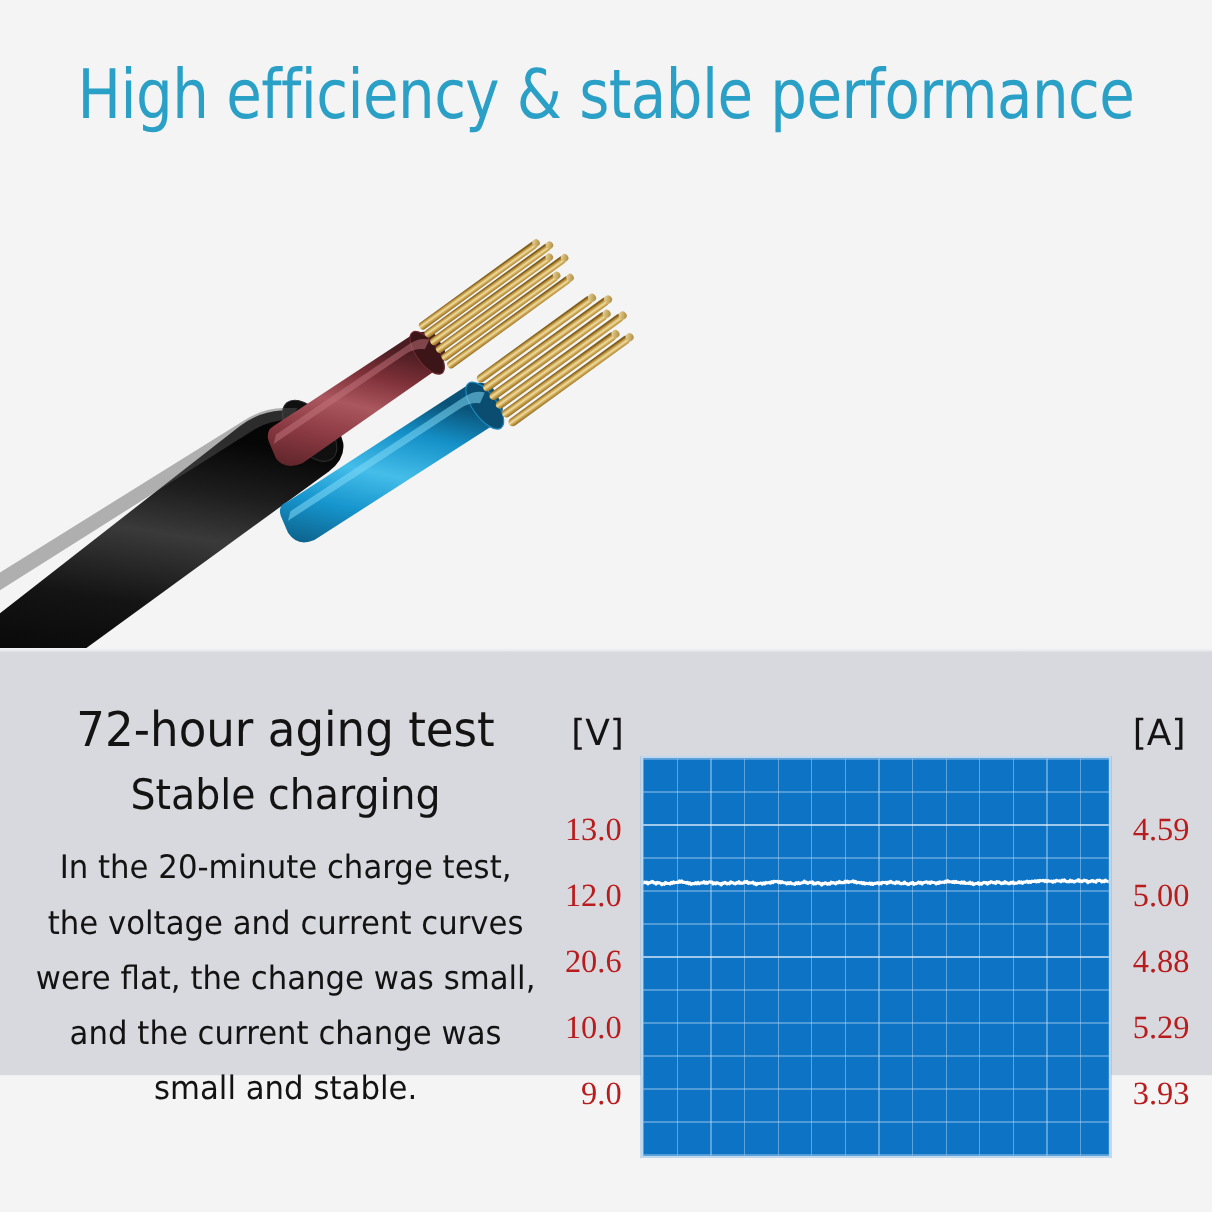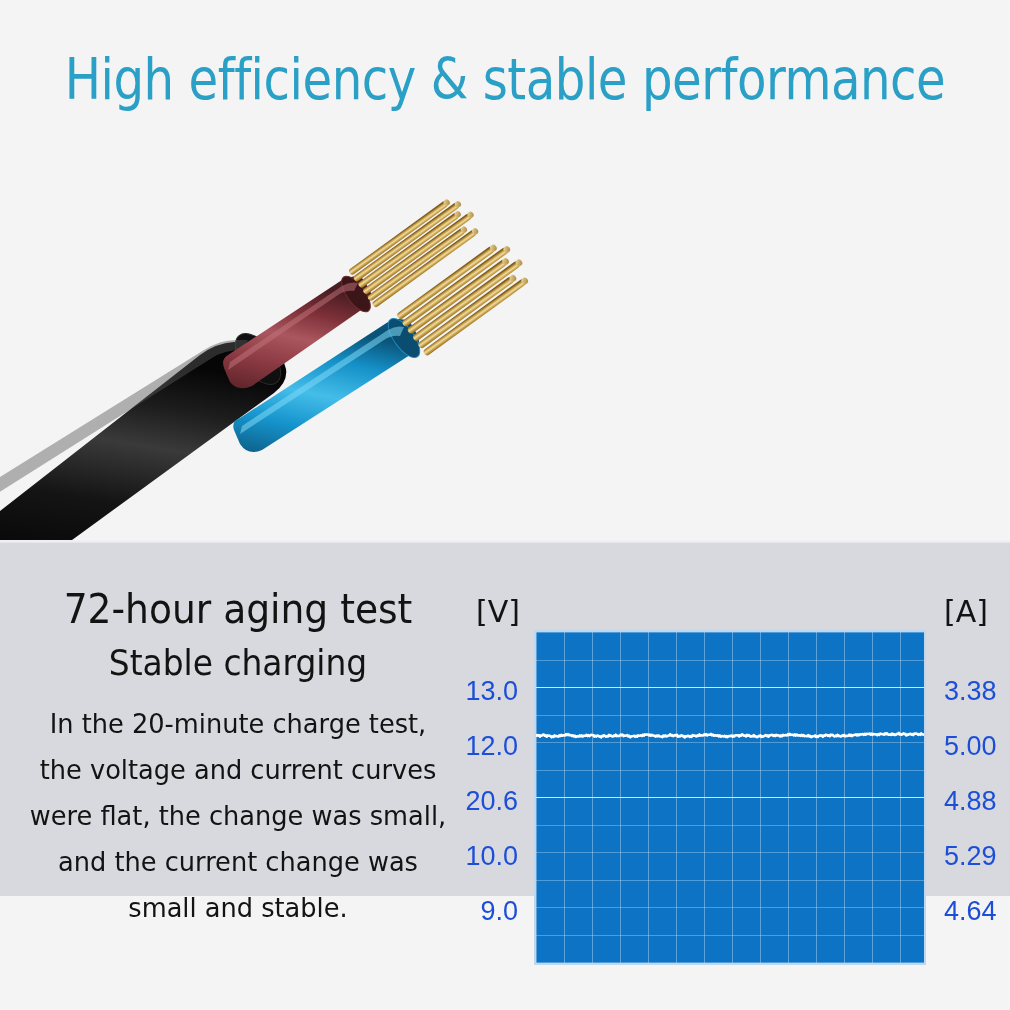--- a/index.html
+++ b/index.html
@@ -194,22 +194,22 @@
   #plot svg.trace {
     position: absolute;
     left: 0; top: 0;
     width: 100%; height: 100%;
   }
 
   .tick-label {
     position: absolute;
     font-size: 27px;
     line-height: 30px;
-    color: #1d4ed8;
-    font-family: Liberation Sans, sans-serif;
+    color: #b91c1c;
+    font-family: Liberation Serif, serif;
     white-space: nowrap;
   }
   .tick-left  { right: 492px; text-align: right; }
   .tick-right { left: 482px;  text-align: left; }
 </style>
 </head>
 <body>
 
 <div id="page">
 
@@ -359,25 +359,25 @@
 
       <div class="axis-unit" id="unit-v">[V]</div>
       <div class="axis-unit" id="unit-a">[A]</div>
 
       <div class="tick-label tick-left" style="top:93px;">13.0</div>
       <div class="tick-label tick-left" style="top:148px;">12.0</div>
       <div class="tick-label tick-left" style="top:203px;">20.6</div>
       <div class="tick-label tick-left" style="top:258px;">10.0</div>
       <div class="tick-label tick-left" style="top:313px;">9.0</div>
 
-      <div class="tick-label tick-right" style="top:93px;">3.38</div>
+      <div class="tick-label tick-right" style="top:93px;">4.59</div>
       <div class="tick-label tick-right" style="top:148px;">5.00</div>
       <div class="tick-label tick-right" style="top:203px;">4.88</div>
       <div class="tick-label tick-right" style="top:258px;">5.29</div>
-      <div class="tick-label tick-right" style="top:313px;">4.64</div>
+      <div class="tick-label tick-right" style="top:313px;">3.93</div>
 
       <div id="plot">
         <div class="grid-v"></div>
         <div class="grid-h"></div>
         <div class="major-h" style="top:55px;"></div>
         <div class="major-h" style="top:165px;"></div>
         <svg class="trace" viewBox="0 0 392 335" preserveAspectRatio="none">
           <polyline id="trace-path" fill="none" stroke="#ffffff" stroke-width="2.6" stroke-linejoin="round" stroke-linecap="round" points="0.0,105.10 1.0,104.25 2.0,104.88 2.9,104.29 3.9,105.86 4.9,104.72 5.9,104.88 6.9,104.01 7.9,103.75 8.8,105.03 9.8,104.65 10.8,105.94 11.8,104.56 12.8,105.08 13.8,104.90 14.7,105.36 15.7,106.54 16.7,105.53 17.7,106.20 18.7,104.66 19.6,105.43 20.6,105.29 21.6,105.45 22.6,105.92 23.6,104.60 24.6,105.33 25.5,104.06 26.5,105.01 27.5,104.61 28.5,104.44 29.5,104.62 30.5,103.36 31.4,104.29 32.4,103.29 33.4,104.58 34.4,104.36 35.4,104.59 36.4,105.20 37.3,104.49 38.3,105.81 39.3,104.97 40.3,106.19 41.3,105.63 42.2,105.62 43.2,105.80 44.2,104.72 45.2,105.72 46.2,104.67 47.2,105.81 48.1,105.15 49.1,105.00 50.1,104.97 51.1,104.03 52.1,105.28 53.1,104.40 54.0,105.42 55.0,104.38 56.0,104.10 57.0,104.45 58.0,104.19 58.9,105.85 59.9,104.98 60.9,105.82 61.9,104.77 62.9,105.07 63.9,105.86 64.8,105.63 65.8,106.71 66.8,105.07 67.8,105.50 68.8,104.53 69.8,105.20 70.7,105.85 71.7,105.25 72.7,105.78 73.7,104.07 74.7,105.03 75.6,104.67 76.6,105.61 77.6,105.84 78.6,104.80 79.6,105.21 80.6,103.92 81.5,105.38 82.5,104.98 83.5,105.42 84.5,104.99 85.5,103.85 86.5,104.62 87.4,103.81 88.4,105.41 89.4,104.76 90.4,105.04 91.4,104.79 92.4,104.38 93.3,105.77 94.3,105.19 95.3,106.54 96.3,105.43 97.3,105.55 98.2,105.36 99.2,105.07 100.2,106.12 101.2,105.00 102.2,105.88 103.2,104.62 104.1,105.05 105.1,104.90 106.1,104.51 107.1,105.25 108.1,103.94 109.1,104.81 110.0,103.58 111.0,104.04 112.0,103.78 113.0,103.70 114.0,104.72 114.9,103.80 115.9,105.00 116.9,103.99 117.9,104.81 118.9,104.89 119.9,104.98 120.8,105.88 121.8,104.75 122.8,105.71 123.8,104.63 124.8,105.64 125.8,105.77 126.7,105.78 127.7,106.33 128.7,104.83 129.7,105.64 130.7,104.65 131.6,105.71 132.6,105.42 133.6,104.82 134.6,104.81 135.6,103.44 136.6,104.86 137.5,104.38 138.5,105.51 139.5,104.88 140.5,104.30 141.5,104.73 142.5,104.19 143.4,105.98 144.4,105.20 145.4,105.79 146.4,104.84 147.4,104.63 148.4,105.61 149.3,105.35 150.3,106.79 151.3,105.39 152.3,105.74 153.3,104.94 154.2,105.23 155.2,106.20 156.2,105.44 157.2,106.12 158.2,104.37 159.2,105.03 160.1,104.73 161.1,105.23 162.1,105.76 163.1,104.51 164.1,105.06 165.1,103.68 166.0,104.85 167.0,104.59 168.0,104.78 169.0,104.82 170.0,103.56 170.9,104.43 171.9,103.41 172.9,104.65 173.9,104.04 174.9,103.97 175.9,103.95 176.8,103.20 177.8,104.54 178.8,103.75 179.8,105.04 180.8,104.44 181.8,104.70 182.7,105.03 183.7,104.47 184.7,105.69 185.7,104.72 186.7,105.91 187.6,105.23 188.6,105.50 189.6,105.67 190.6,105.03 191.6,106.23 192.6,105.26 193.5,106.34 194.5,105.36 195.5,105.38 196.5,105.31 197.5,104.73 198.5,105.93 199.4,104.90 200.4,105.77 201.4,104.49 202.4,104.59 203.4,104.76 204.4,104.52 205.3,105.65 206.3,104.26 207.3,104.82 208.3,103.63 209.3,104.36 210.2,104.98 211.2,104.85 212.2,105.64 213.2,104.05 214.2,104.93 215.2,104.33 216.1,105.49 217.1,105.88 218.1,105.25 219.1,105.63 220.1,104.26 221.1,105.72 222.0,105.45 223.0,106.43 224.0,106.18 225.0,105.09 226.0,105.52 226.9,104.60 227.9,106.24 228.9,105.51 229.9,105.78 230.9,105.00 231.9,104.26 232.8,105.23 233.8,104.60 234.8,105.95 235.8,104.62 236.8,104.71 237.8,104.18 238.7,104.01 239.7,105.14 240.7,104.35 241.7,105.39 242.7,104.03 243.6,104.61 244.6,104.61 245.6,104.79 246.6,105.77 247.6,104.68 248.6,105.48 249.5,104.10 250.5,104.79 251.5,104.55 252.5,104.34 253.5,104.79 254.5,103.46 255.4,104.33 256.4,103.19 257.4,104.17 258.4,103.99 259.4,103.98 260.4,104.65 261.3,103.66 262.3,104.78 263.3,103.73 264.3,104.73 265.3,104.55 266.2,104.65 267.2,105.22 268.2,104.15 269.2,105.21 270.2,104.25 271.2,105.47 272.1,105.30 273.1,105.28 274.1,105.55 275.1,104.46 276.1,105.74 277.1,105.07 278.0,106.38 279.0,105.85 280.0,105.54 281.0,105.58 282.0,104.72 282.9,106.21 283.9,105.37 284.9,106.14 285.9,104.98 286.9,104.59 287.9,105.03 288.8,104.65 289.8,106.08 290.8,104.73 291.8,105.08 292.8,103.94 293.8,104.15 294.7,104.98 295.7,104.54 296.7,105.51 297.7,103.87 298.7,104.53 299.6,104.09 300.6,104.95 301.6,105.73 302.6,104.92 303.6,105.49 304.6,103.98 305.5,105.17 306.5,104.98 307.5,105.62 308.5,105.71 309.5,104.51 310.5,105.19 311.4,104.18 312.4,105.67 313.4,105.14 314.4,105.25 315.4,104.93 316.4,103.91 317.3,104.94 318.3,104.08 319.3,105.34 320.3,104.36 321.3,104.34 322.2,104.17 323.2,103.55 324.2,104.68 325.2,103.64 326.2,104.63 327.2,103.52 328.1,103.72 329.1,103.70 330.1,103.18 331.1,104.16 332.1,102.99 333.1,103.98 334.0,102.91 335.0,103.23 336.0,103.14 337.0,102.79 338.0,103.90 338.9,102.95 339.9,104.11 340.9,103.09 341.9,103.55 342.9,103.61 343.9,103.47 344.8,104.49 345.8,103.29 346.8,104.08 347.8,102.76 348.8,103.27 349.8,103.41 350.7,103.26 351.7,104.00 352.7,102.59 353.7,103.43 354.7,102.53 355.6,103.65 356.6,103.98 357.6,103.73 358.6,104.14 359.6,102.71 360.6,103.85 361.5,103.22 362.5,104.30 363.5,103.99 364.5,103.13 365.5,103.29 366.5,102.18 367.4,103.77 368.4,103.22 369.4,104.01 370.4,103.28 371.4,102.64 372.4,103.44 373.3,103.03 374.3,104.75 375.3,103.73 376.3,104.02 377.3,103.12 378.2,102.92 379.2,103.98 380.2,103.37 381.2,104.39 382.2,102.74 383.2,103.05 384.1,102.65 385.1,103.07 386.1,104.14 387.1,103.22 388.1,104.02 389.1,102.64 390.0,103.61 391.0,103.62 392.0,103.97"></polyline>
         </svg>
       </div>

